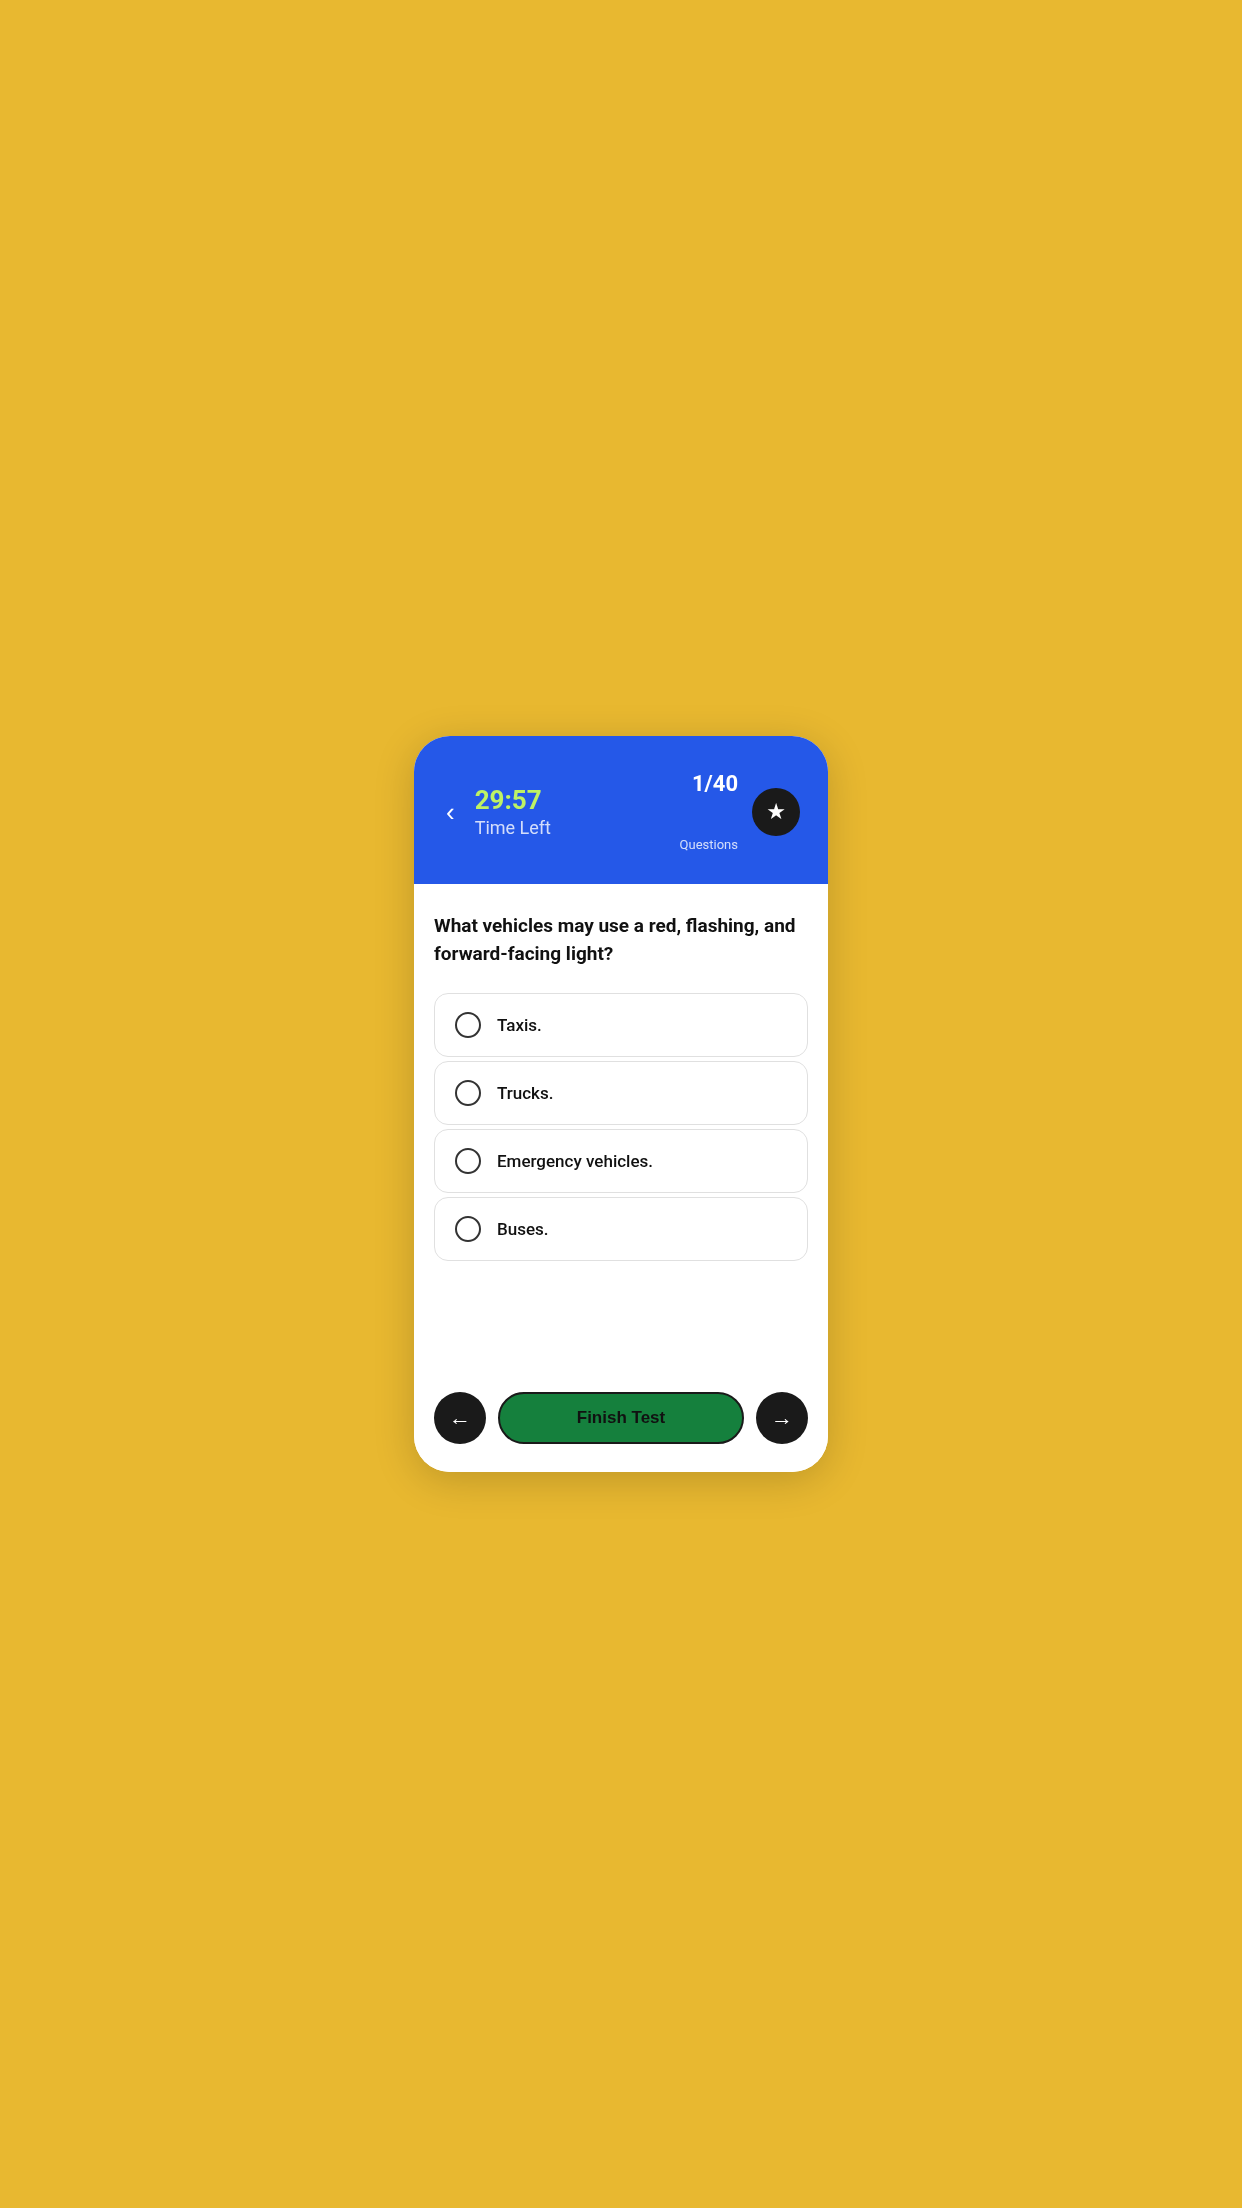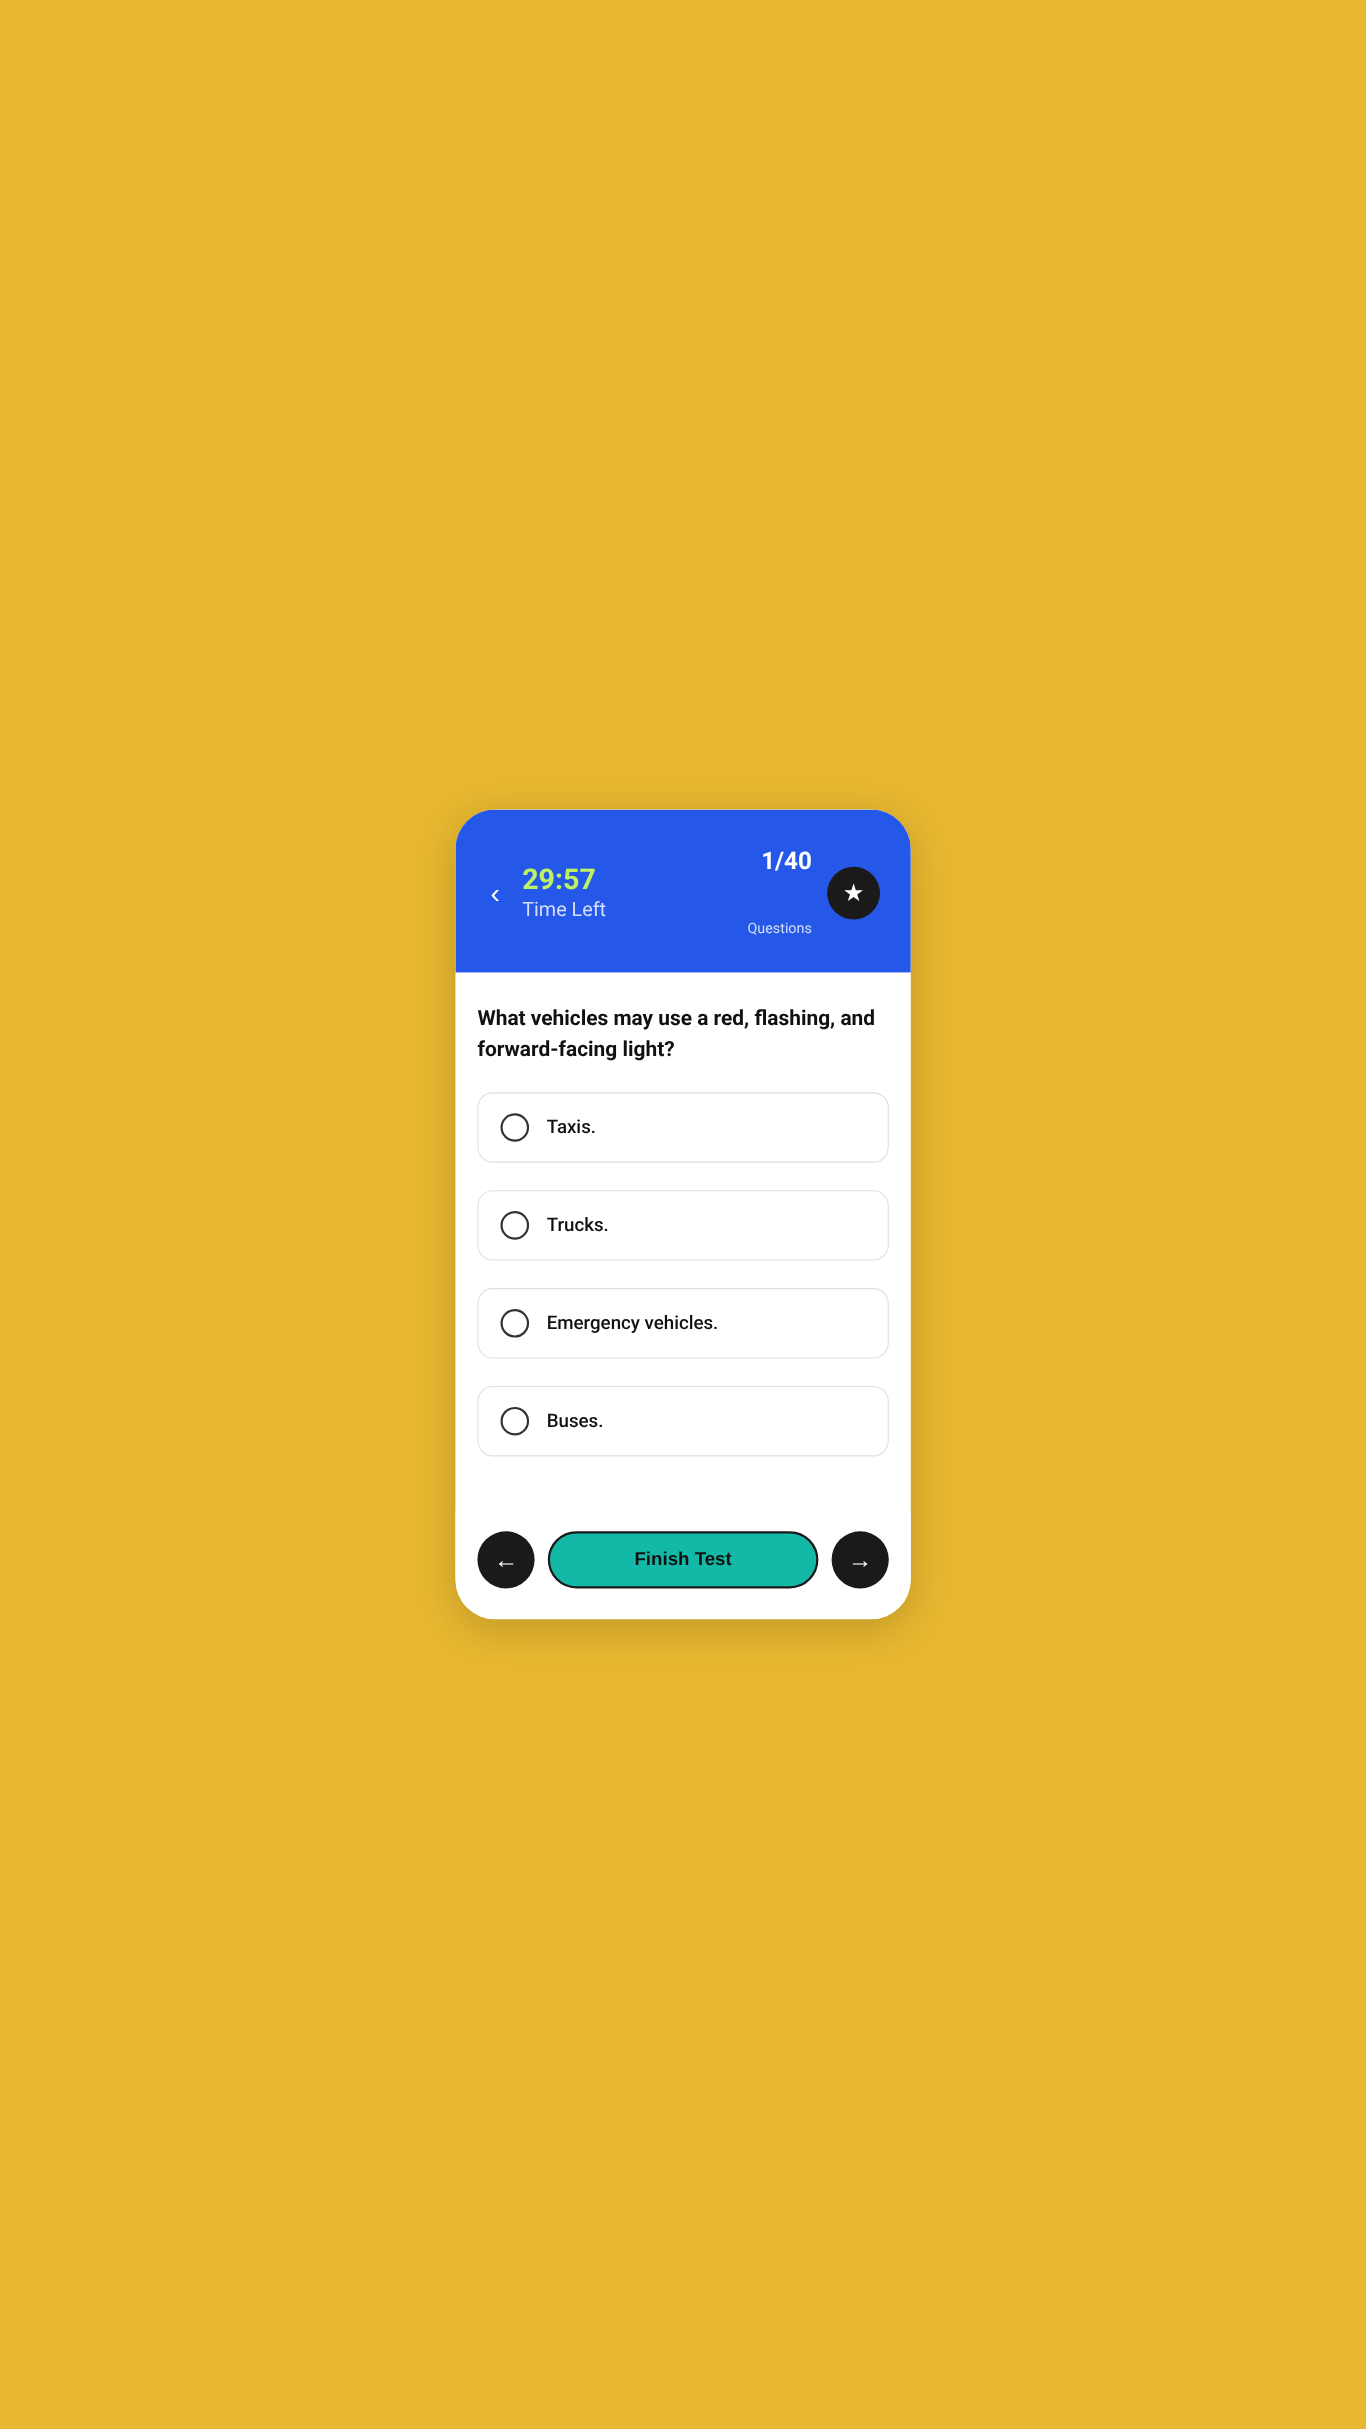--- a/index.html
+++ b/index.html
@@ -131,21 +131,21 @@
       font-size: 19px;
       font-weight: 700;
       color: #111111;
       line-height: 1.45;
       margin-bottom: 26px;
     }
 
     .options-list {
       display: flex;
       flex-direction: column;
-      gap: 25px;
+      gap: 4px;
       flex: 1;
     }
 
     .option-item {
       display: flex;
       align-items: center;
       background: #ffffff;
       border: 1.5px solid #e0e0e0;
       border-radius: 14px;
       padding: 18px 20px;
@@ -193,21 +193,21 @@
       flex-shrink: 0;
       color: #ffffff;
       font-size: 22px;
     }
 
     .finish-btn {
       flex: 1;
       height: 52px;
       border: 2px solid #1a1a1a;
       border-radius: 30px;
-      background: #14b8a6;
+      background: #15803d;
       font-size: 17px;
       font-weight: 600;
       color: #111111;
       cursor: pointer;
       display: flex;
       align-items: center;
       justify-content: center;
     }
   </style>
 </head>

